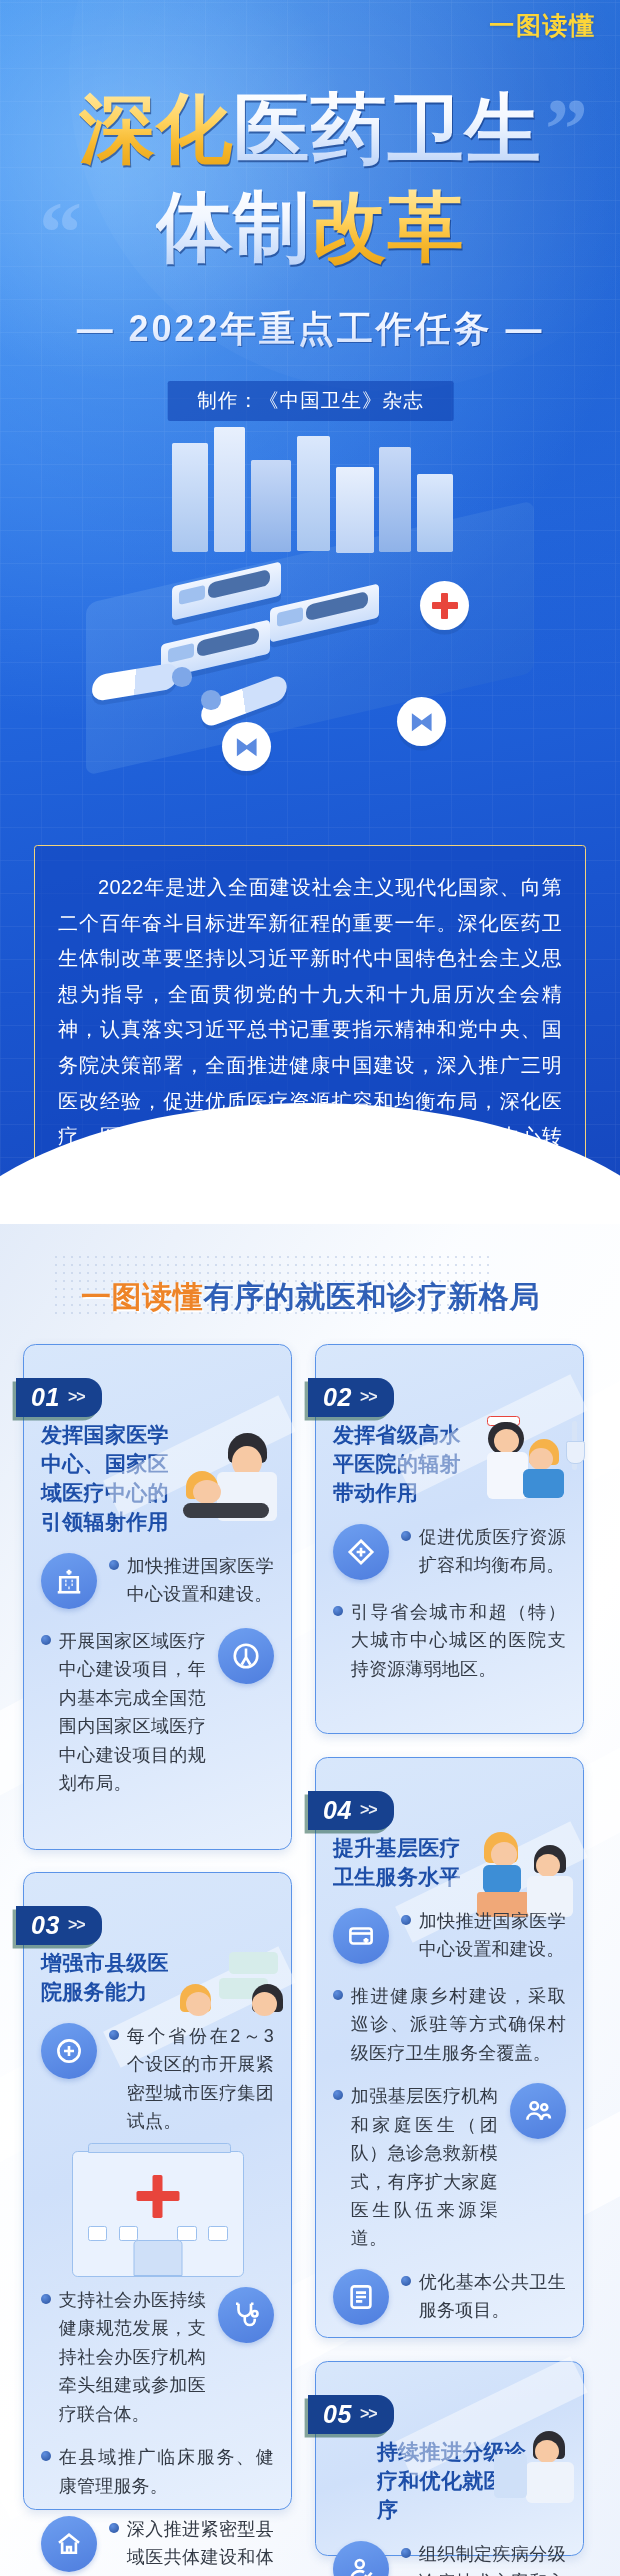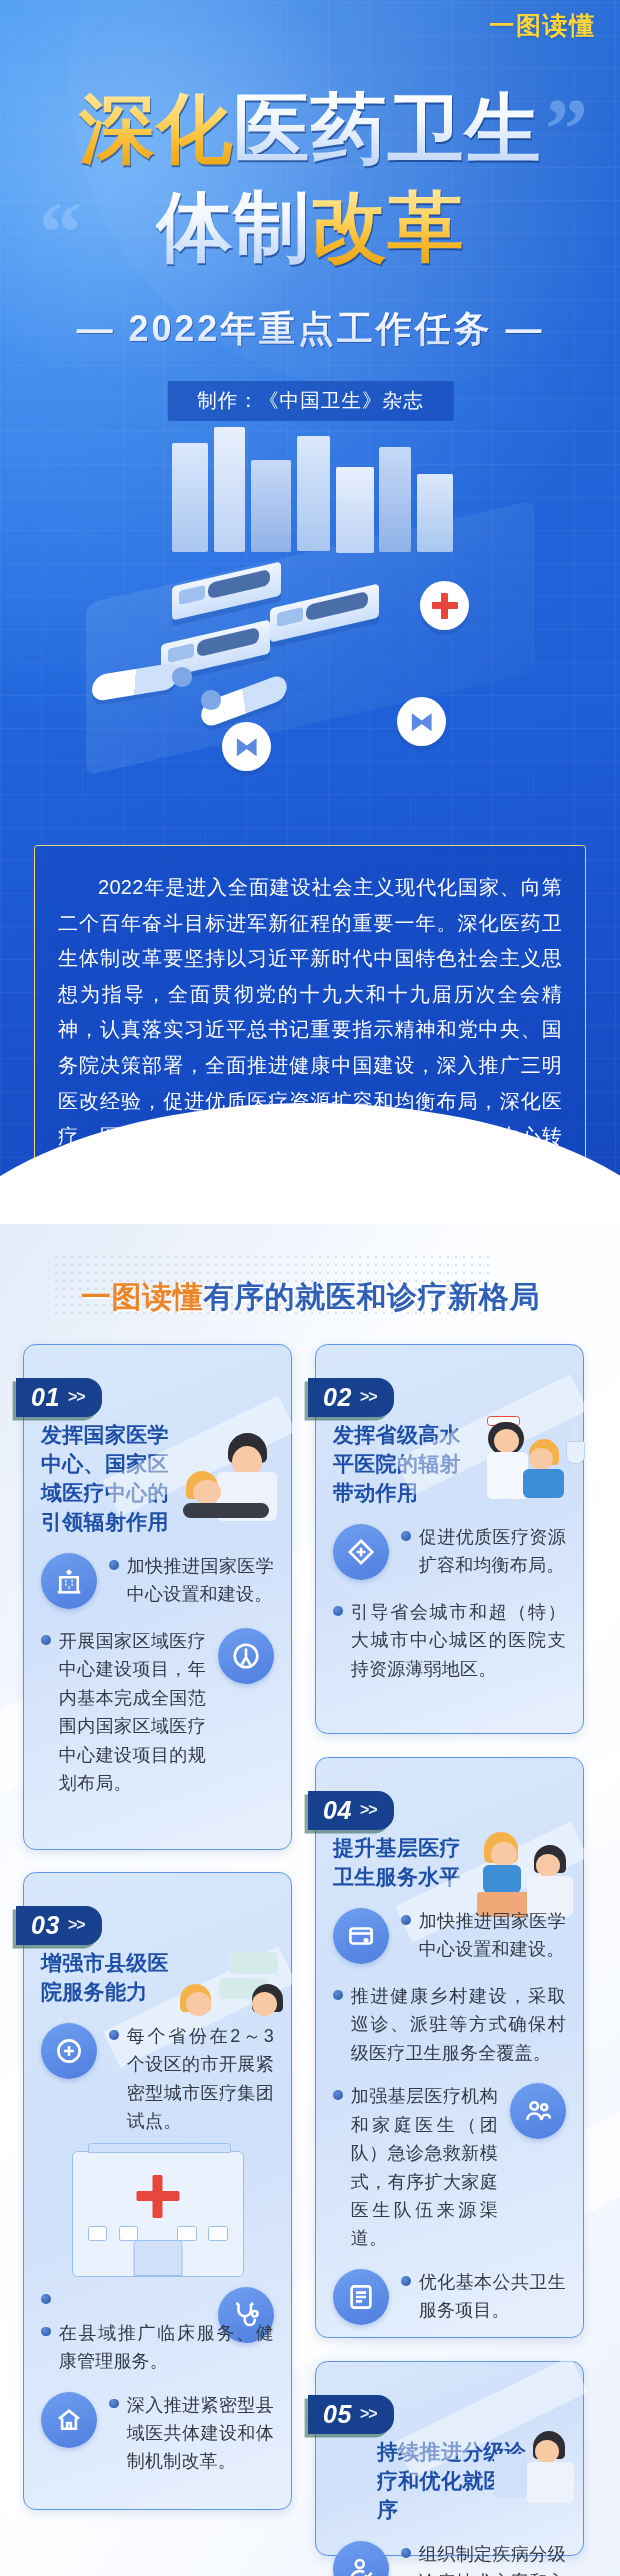--- a/index.html
+++ b/index.html
@@ -459,20 +459,21 @@
       <div class="bullet icon-right">
         <div class="b-icon right">
           <svg viewBox="0 0 24 24">
               <path d="M6 3v5a5 5 0 0010 0V3"></path>
               <path d="M6 3H4M16 3h2"></path>
               <path d="M11 13v3a4 4 0 008 0v-1"></path>
               <circle cx="19" cy="11" r="2.2"></circle>
             </svg>
         </div>
         <span class="dot"></span>
+        <span class="txt">支持社会办医持续健康规范发展，支持社会办医疗机构牵头组建或参加医疗联合体。</span>
       </div>
       <div class="bullet">
         <span class="dot"></span>
         <span class="txt">在县域推广临床服务、健康管理服务。</span>
       </div>
       <div class="bullet with-icon">
         <div class="b-icon left">
           <svg viewBox="0 0 24 24">
               <path d="M4 11l8-6.5 8 6.5"></path>
               <path d="M6.5 10.5V19h11v-8.5"></path>

